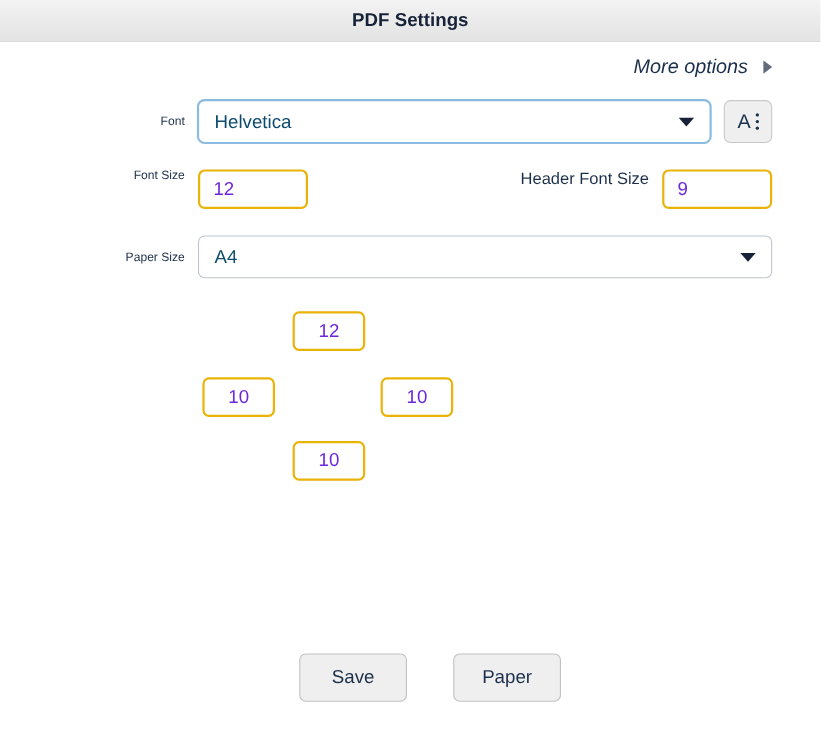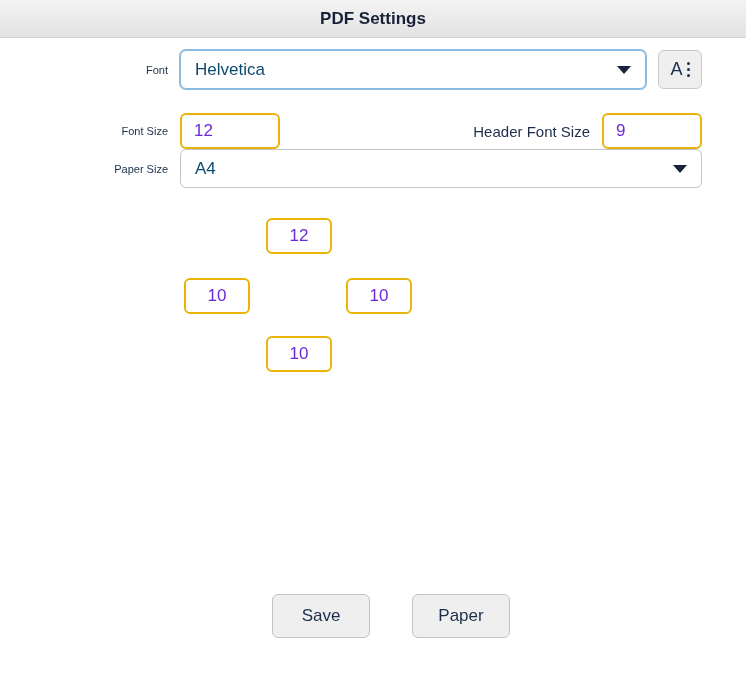--- a/index.html
+++ b/index.html
@@ -116,21 +116,21 @@
       height: 36px;
       border: 2px solid #eab308;
       border-radius: 6px;
       font-size: 17px;
       color: #6d28d9;
       padding: 0 12px;
       background: #ffffff;
     }
     .fontsize-row {
       display: flex;
-      align-items: center;
+      margin-bottom: 24px;
     }
     .fontsize-row .label2 {
       margin-left: auto;
       padding-right: 12px;
       font-size: 15px;
       text-align: right;
     }
     .margin-section {
       display: flex;
       align-items: center;
@@ -172,20 +172,24 @@
       cursor: pointer;
     }
   </style>
 </head>
 <body>
 
 <div class="titlebar">PDF Settings</div>
 
 <div class="content">
 
+  <div class="more-options">
+    <span>More options</span>
+    <span class="arrow-right"></span>
+  </div>
 
   <div class="row">
     <div class="label">Font</div>
     <div class="select highlighted">
       <span>Helvetica</span>
       <span class="caret-down"></span>
     </div>
     <div class="font-extra-btn">
       <span>A</span>
       <span class="dots">

